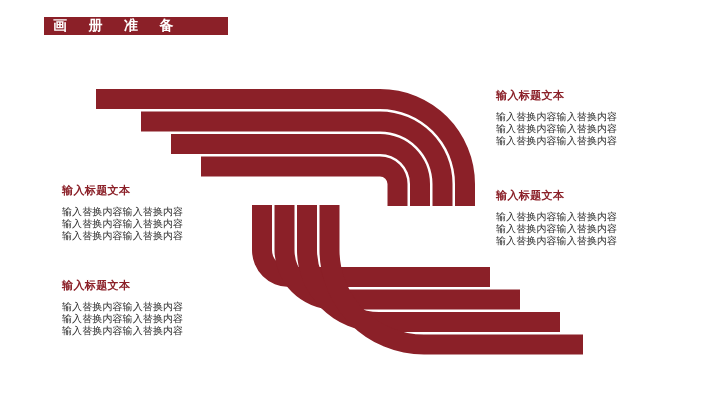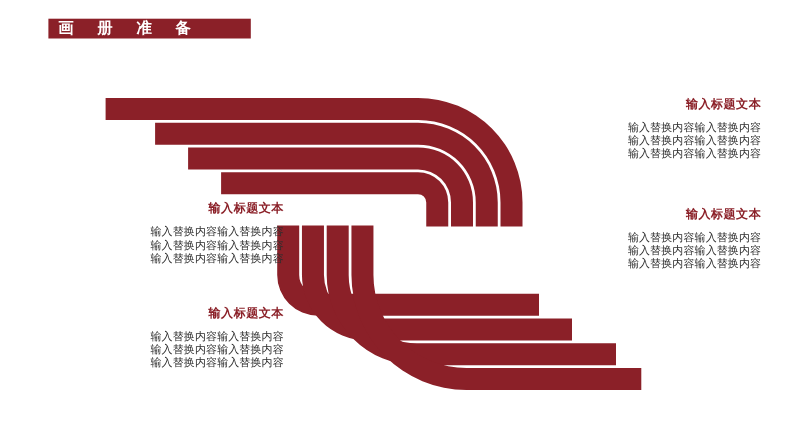--- a/index.html
+++ b/index.html
@@ -44,21 +44,21 @@
     top: 0;
     width: 720px;
     height: 405px;
     pointer-events: none;
   }
 
   
   .text-block {
     position: absolute;
     width: 196px;
-    text-align: right;
+    text-align: left;
   }
   .text-block .block-title {
     color: #8B2028;
     font-size: 11px;
     font-weight: bold;
     letter-spacing: 0.4px;
     margin: 0 0 9px 0;
     line-height: 14px;
     font-family: "Liberation Serif", "DejaVu Serif", serif;
   }

